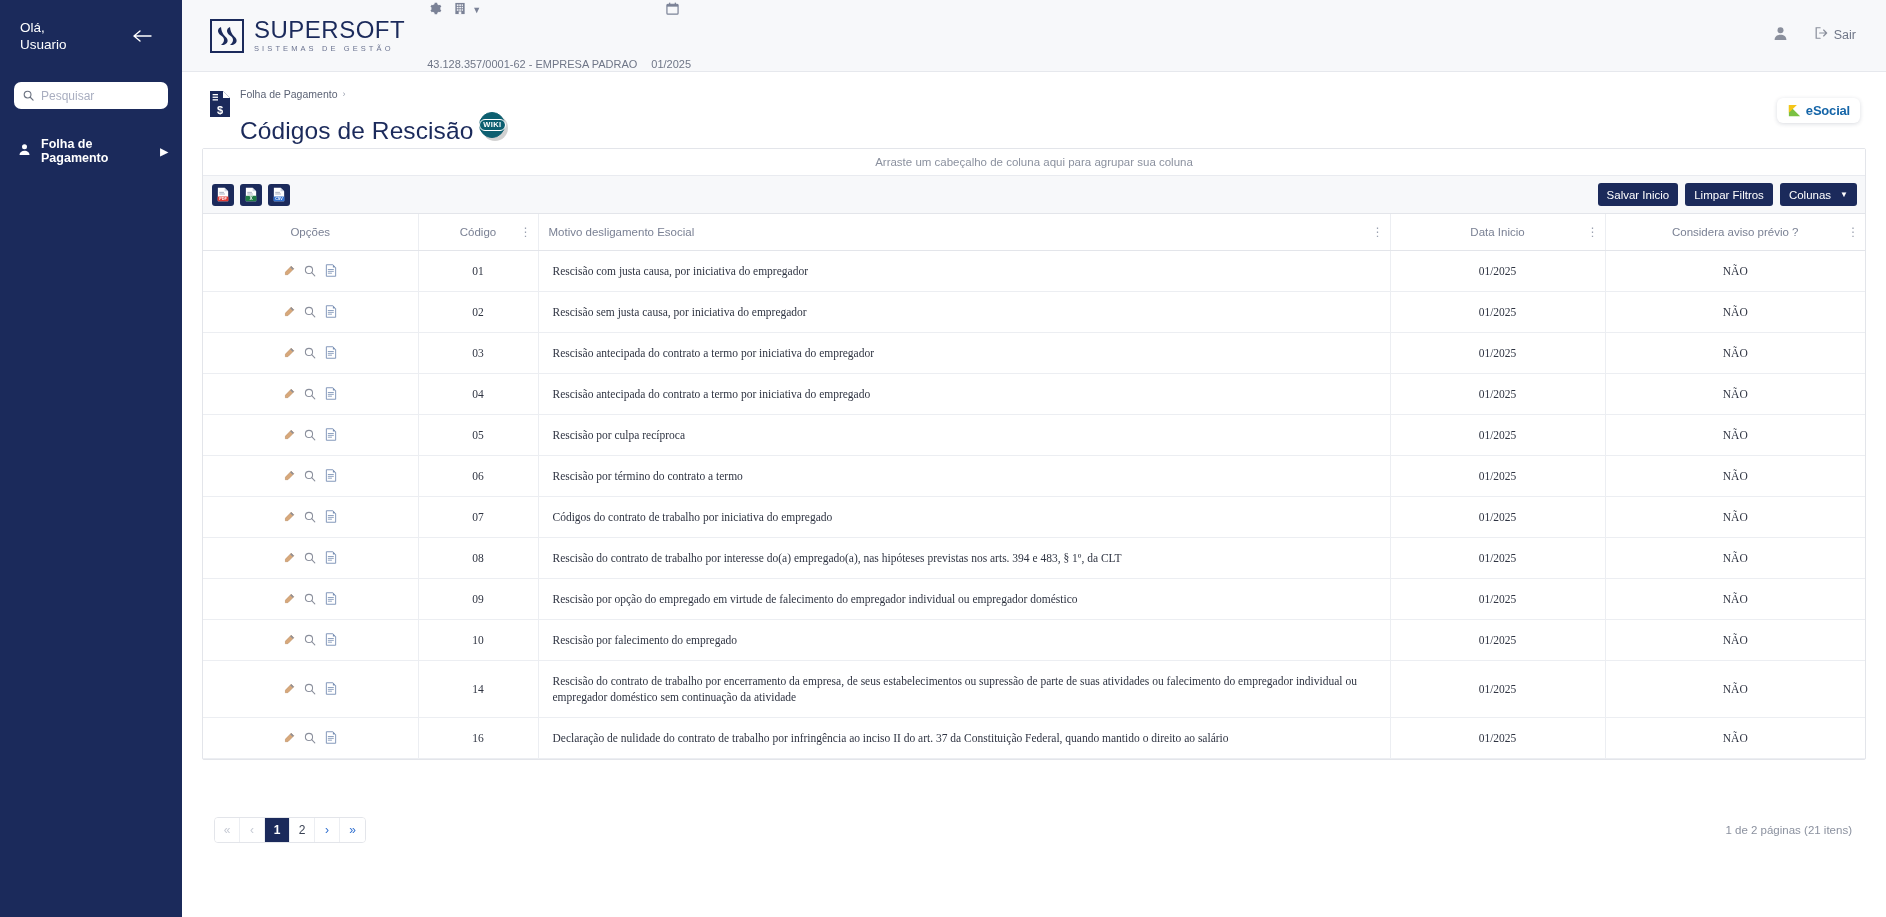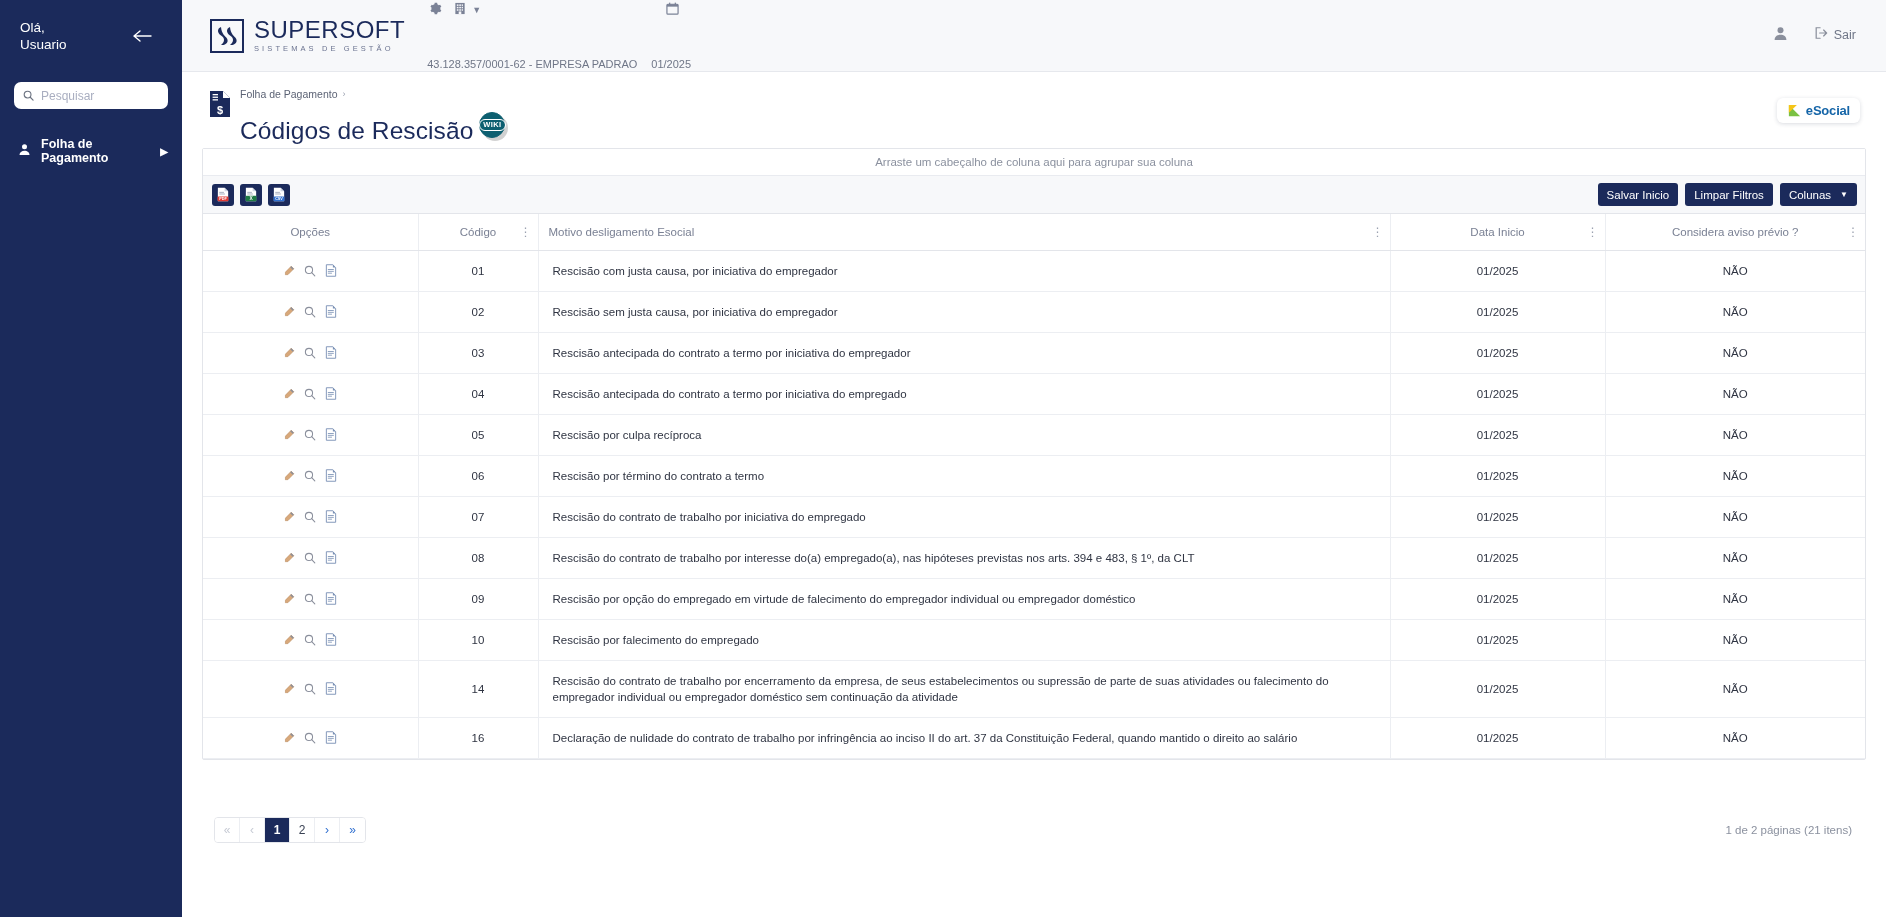--- a/index.html
+++ b/index.html
@@ -181,20 +181,21 @@
     cursor: pointer; width: 10px; text-align: center;
   }
   table.grid td {
     border-bottom: 1px solid #eceef2;
     border-right: 1px solid #eceef2;
     font-size: 11.5px; color: #2f3442;
     padding: 12px 10px;
     vertical-align: middle;
     text-align: center;
     line-height: 16px;
+    font-family: Liberation Serif, serif;
   }
   table.grid td:last-child { border-right: none; }
   table.grid td.motivo { text-align: left; padding-left: 14px; padding-right: 14px; }
   .row-actions { display: flex; align-items: center; justify-content: center; gap: 9px; }
   .row-actions span { cursor: pointer; display: inline-flex; }
 
   
   .grid-footer {
     display: flex; align-items: center; justify-content: space-between;
     padding: 9px 10px 9px 12px;
@@ -685,21 +686,21 @@
                           <g fill="#7b91b5">
                             <rect x="2.6" y="5.4" width="6.4" height=".9"></rect>
                             <rect x="2.6" y="7.4" width="6.4" height=".9"></rect>
                             <rect x="2.6" y="9.4" width="4.4" height=".9"></rect>
                           </g>
                         </svg>
                       </span>
                     </div>
                   </td>
                   <td>07</td>
-                  <td class="motivo">Rescisão do contrato de trabalho por iniciativa do empregado</td>
+                  <td class="motivo">Códigos do contrato de trabalho por iniciativa do empregado</td>
                   <td>01/2025</td>
                   <td>NÃO</td>
                 </tr>
                 <tr>
                   <td>
                     <div class="row-actions">
                       <span>
                         <svg width="12" height="12" viewBox="0 0 14 14" aria-hidden="true">
                           <path d="M9.6 1.4l3 3-6.8 6.8-3 .1.1-3z" fill="#d8a87a" stroke="#b98a5c" stroke-width=".7" stroke-linejoin="round"></path>
                           <path d="M9.6 1.4l3 3-1.2 1.2-3-3z" fill="#8a8f9c"></path>

